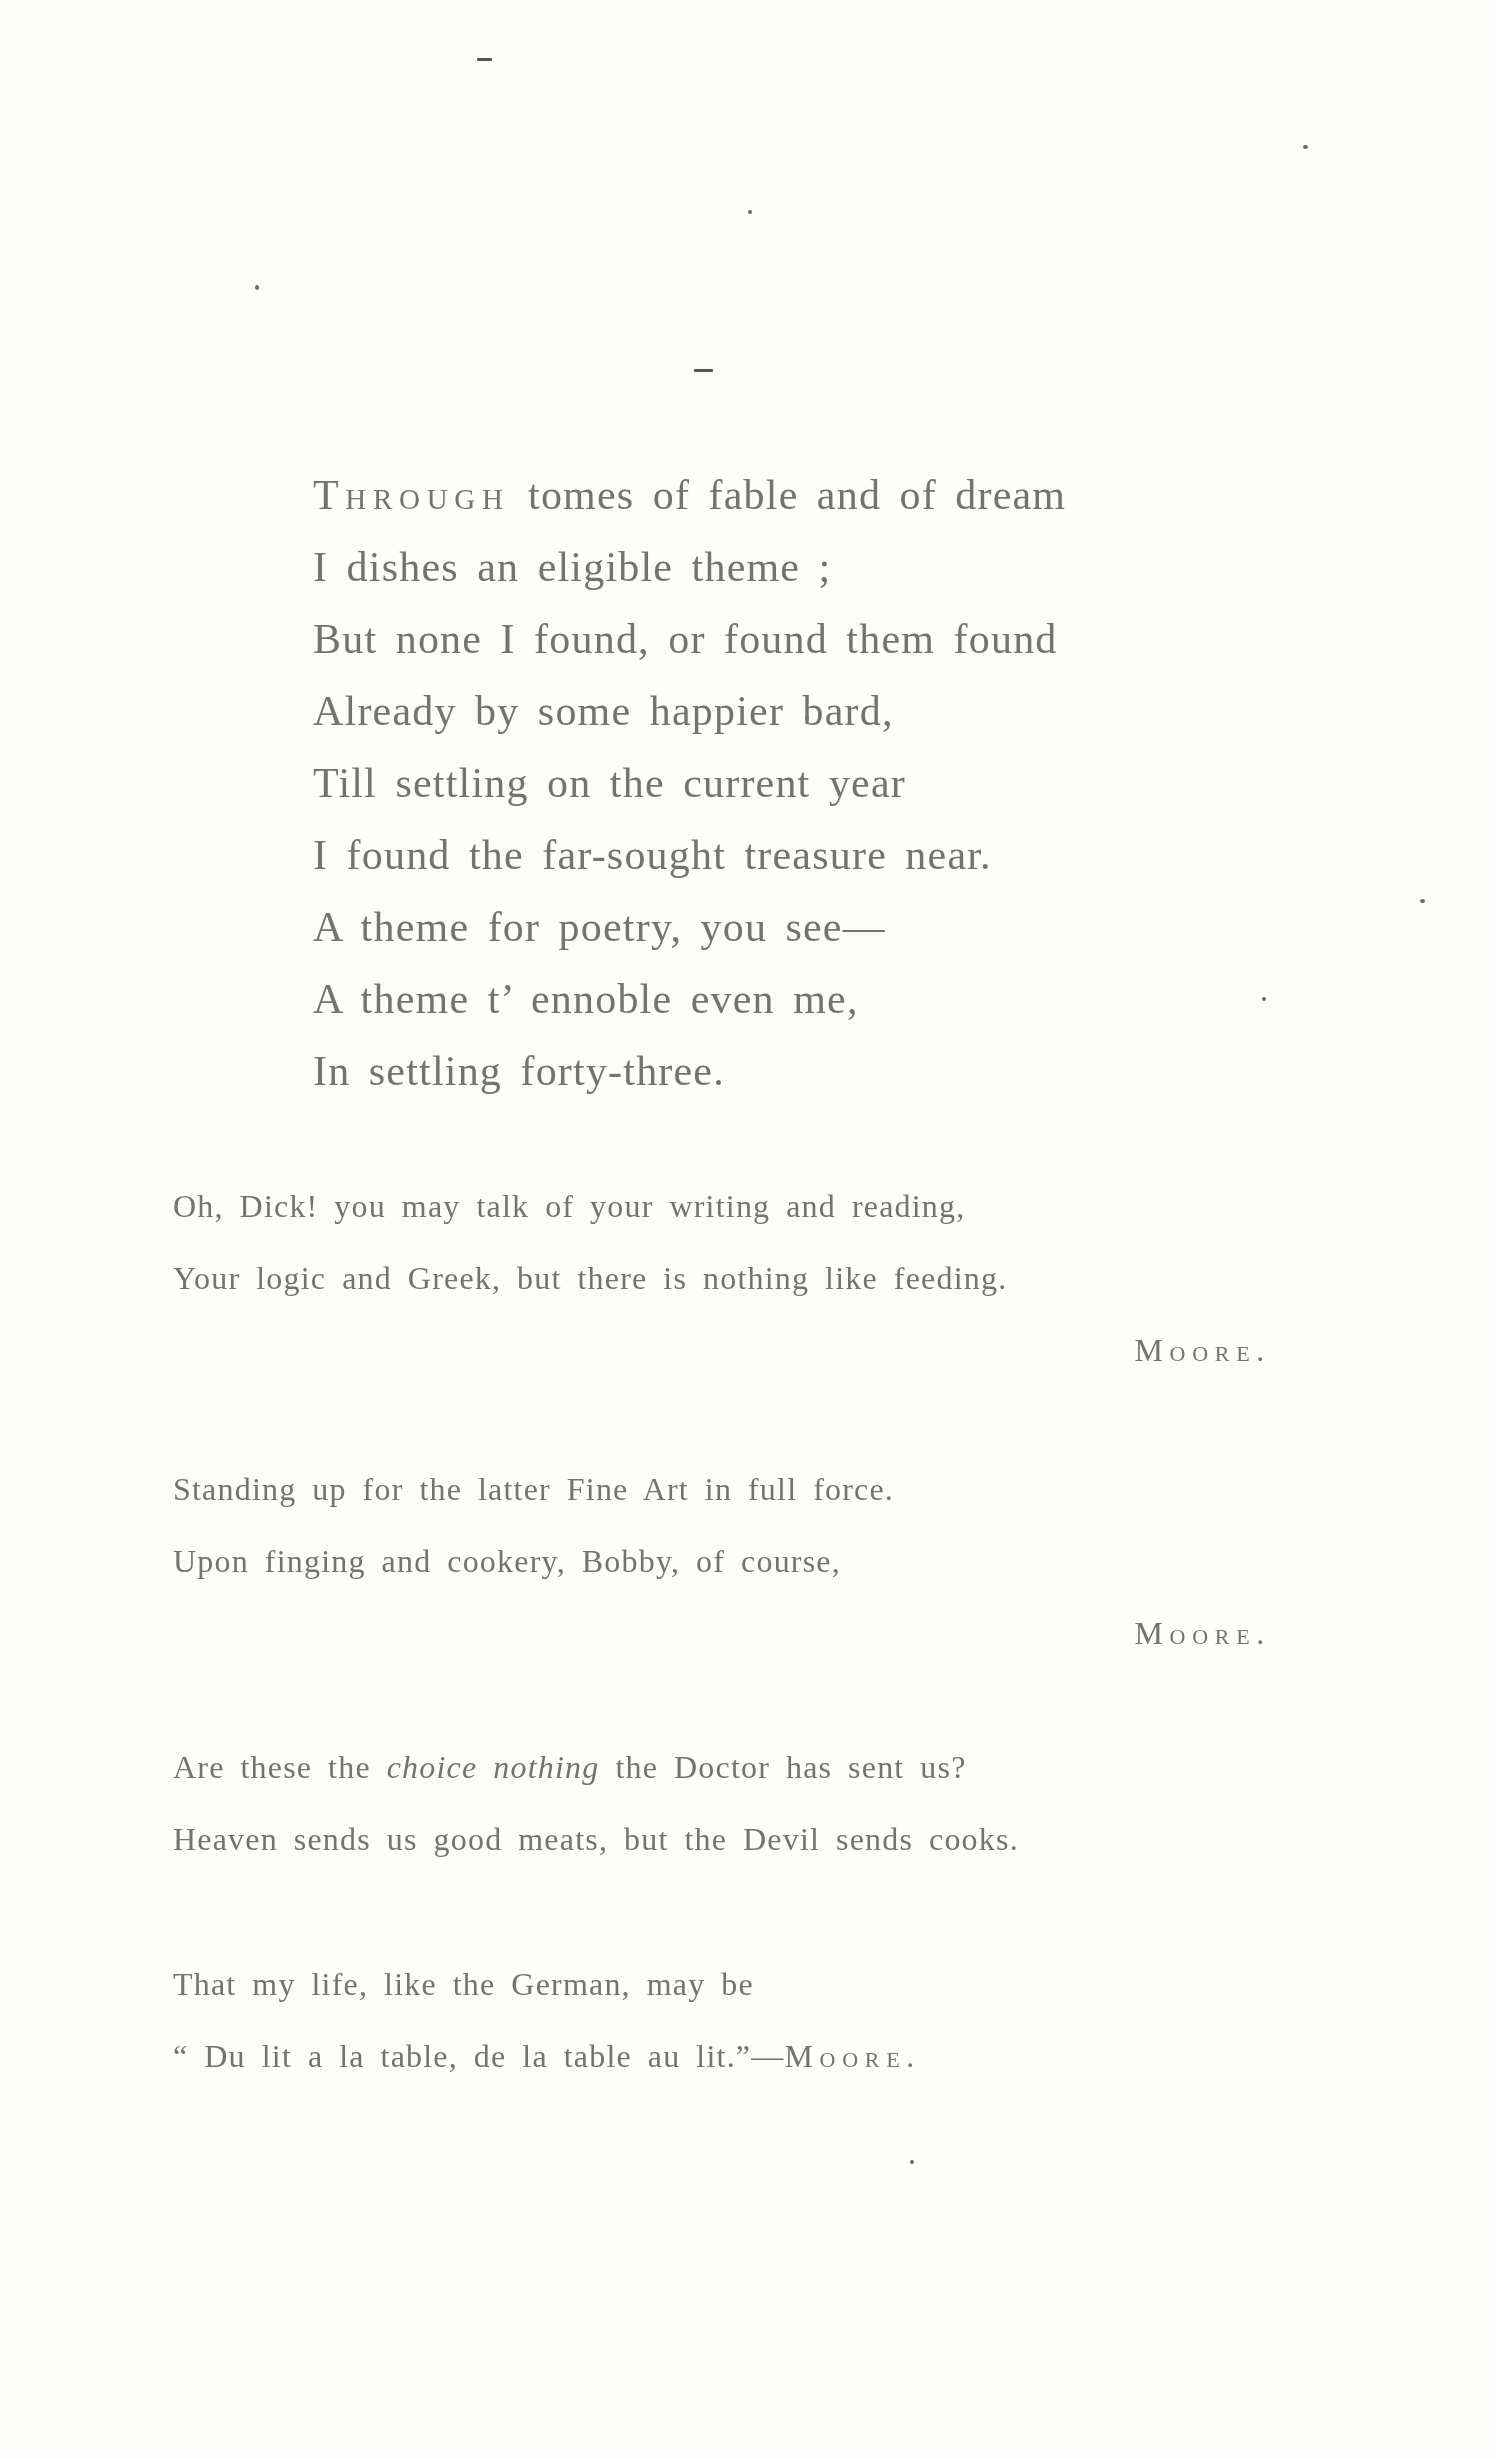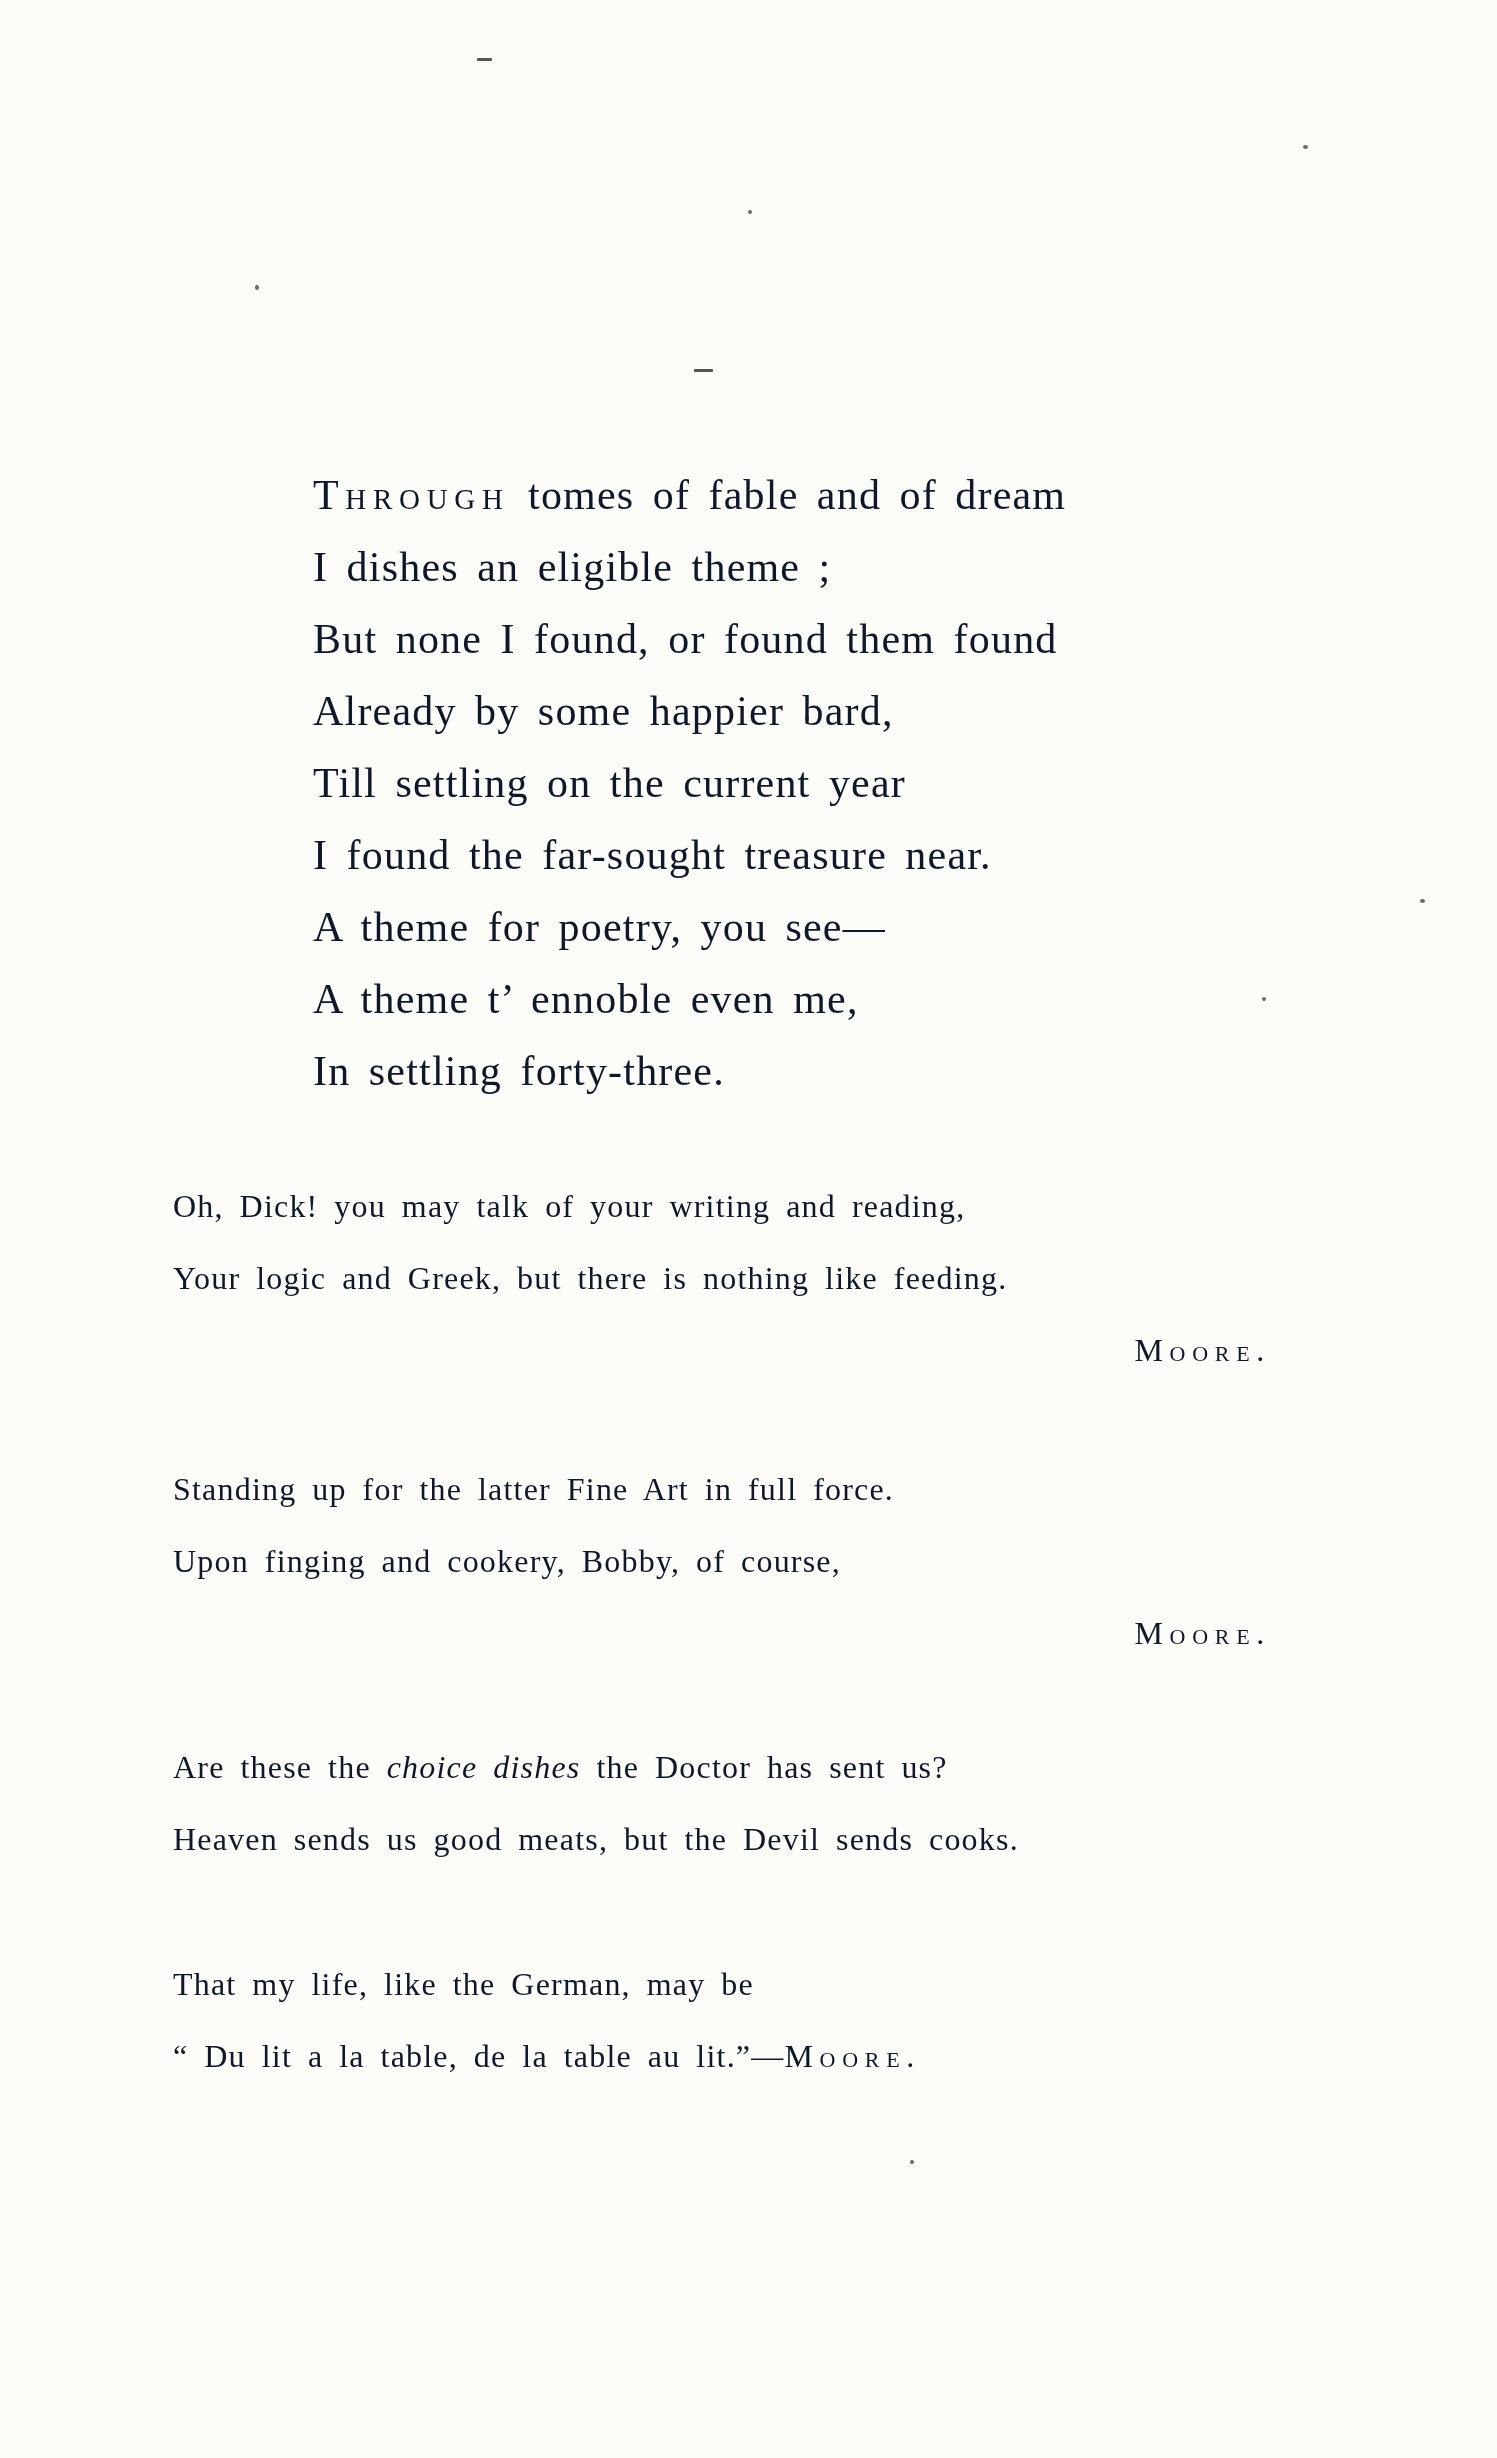--- a/index.html
+++ b/index.html
@@ -7,21 +7,21 @@
     margin: 0;
     padding: 0;
     background: #e9e7e1;
   }
   .page {
     position: relative;
     width: 1498px;
     height: 2458px;
     background: #fcfcf9;
     font-family: "Liberation Serif", serif;
-    color: #0f172a;
+    color: #737373;
     overflow: hidden;
   }
   .textline { white-space: nowrap; }
 
   .poem {
     position: absolute;
     left: 313px;
     top: 459px;
     font-size: 42px;
     line-height: 72px;
@@ -99,21 +99,21 @@
     <div class="attribution"><span class="sc-tracked">Moore.</span></div>
   </div>
 
   <div class="quote q2">
     <div class="textline">Standing up for the latter Fine Art in full force.</div>
     <div class="textline">Upon finging and cookery, Bobby, of course,</div>
     <div class="attribution"><span class="sc-tracked">Moore.</span></div>
   </div>
 
   <div class="quote q3">
-    <div class="textline"><span>Are these the </span><span class="ital">choice dishes</span><span> the Doctor has sent us?</span></div>
+    <div class="textline"><span>Are these the </span><span class="ital">choice nothing</span><span> the Doctor has sent us?</span></div>
     <div class="textline">Heaven sends us good meats, but the Devil sends cooks.</div>
   </div>
 
   <div class="quote q4">
     <div class="textline">That my life, like the German, may be</div>
     <div class="textline"><span>“ Du lit a la table, de la table au lit.”—</span><span class="sc-tracked">Moore.</span></div>
   </div>
 
 </div>
 

